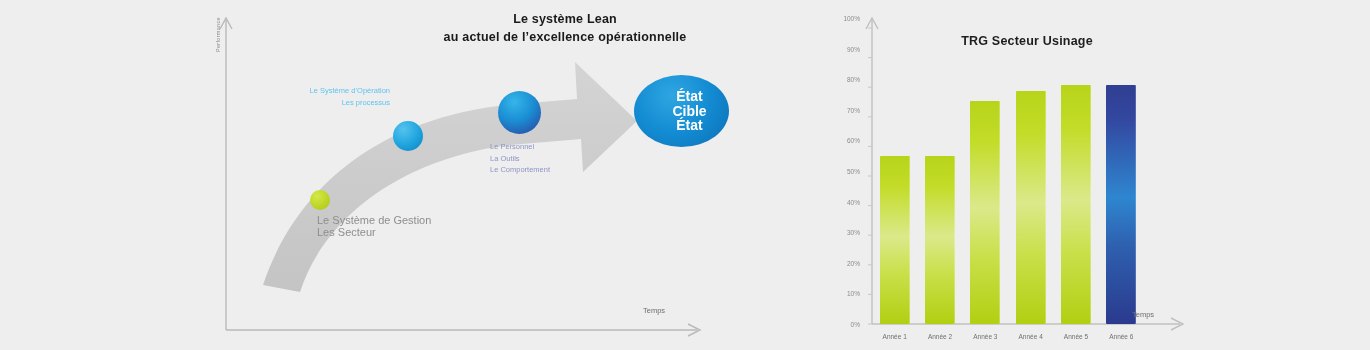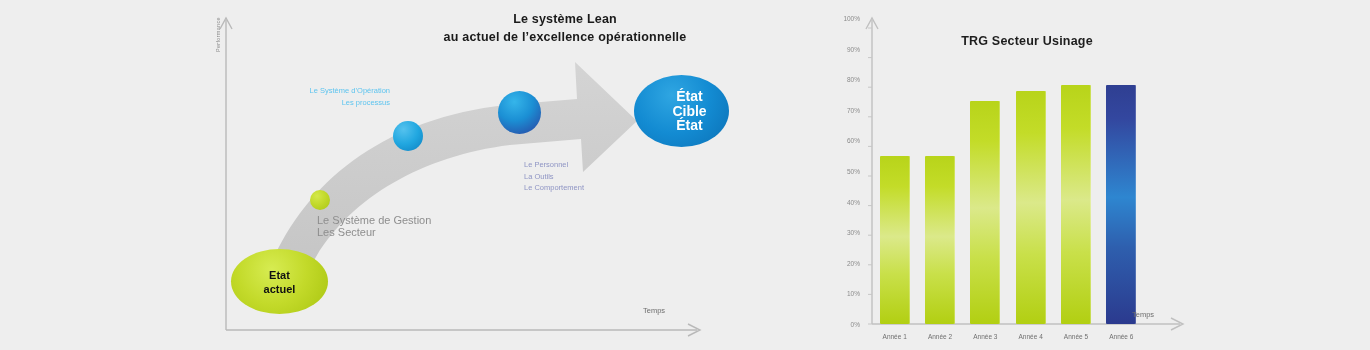--- a/index.html
+++ b/index.html
@@ -65,21 +65,21 @@
     background:radial-gradient(circle at 40% 28%, #2fa6e2 0%, #138bd2 50%, #0b6fb4 100%);
     display:flex;align-items:center;justify-content:center;
   }
   .ellipse-target .txt{
     text-align:center;color:#ffffff;font-size:14px;font-weight:bold;line-height:14.5px;margin-left:16px;
   }
 
   .stage-note{position:absolute;line-height:11.5px;white-space:nowrap;}
   .note-operation{left:65px;top:85px;font-size:7.5px;color:#5dc4ef;text-align:right;width:120px;}
   .note-gestion{left:112px;top:215px;font-size:11px;color:#8e8e8e;}
-  .note-personnel{left:285px;top:159px;font-size:7.5px;color:#8f95c4;margin-left:34px;}
+  .note-personnel{left:285px;top:141px;font-size:7.5px;color:#8f95c4;}
 
   
   #trg-chart{position:absolute;left:832px;top:0;width:380px;height:248px;}
 
   .chart-title{
     position:absolute;left:80px;top:34px;width:230px;text-align:center;
     font-size:12.5px;font-weight:bold;color:#1e1e1e;letter-spacing:.2px;
   }
 
   .chart-axes{position:absolute;left:0;top:0;width:380px;height:350px;}
@@ -156,26 +156,20 @@
       <div>au actuel de l’excellence opérationnelle</div>
     </div>
 
     <div class="perf-label">Performance</div>
     <div class="temps-label-left">Temps</div>
 
     <div class="sphere sphere-small-green"></div>
     <div class="sphere sphere-mid-blue"></div>
     <div class="sphere sphere-big-blue"></div>
 
-    <div class="ellipse-current">
-      <div class="txt">
-        <div>Etat</div>
-        <div>actuel</div>
-      </div>
-    </div>
 
     <div class="ellipse-target">
       <div class="txt">
         <div>État</div>
         <div>Cible</div>
         <div>État</div>
       </div>
     </div>
 
     <div class="stage-note note-operation">

